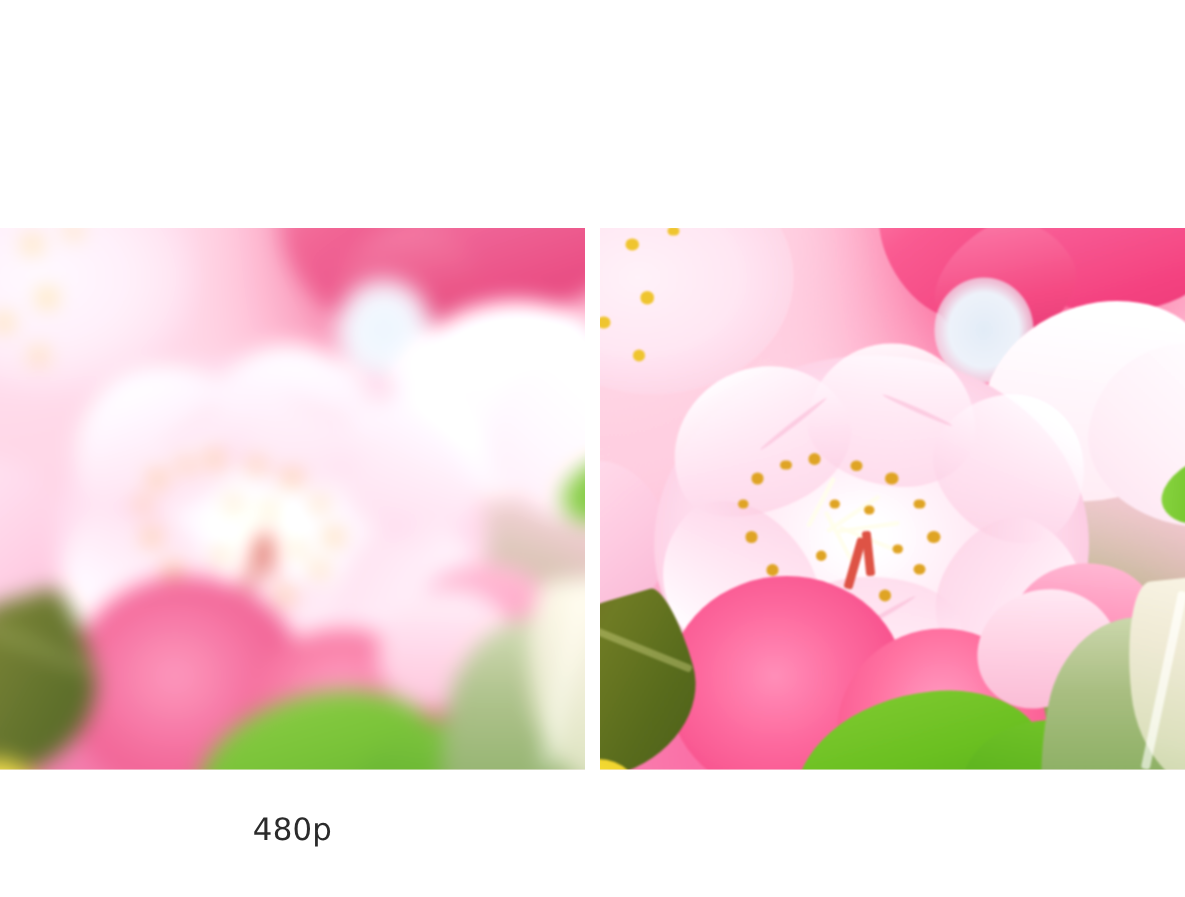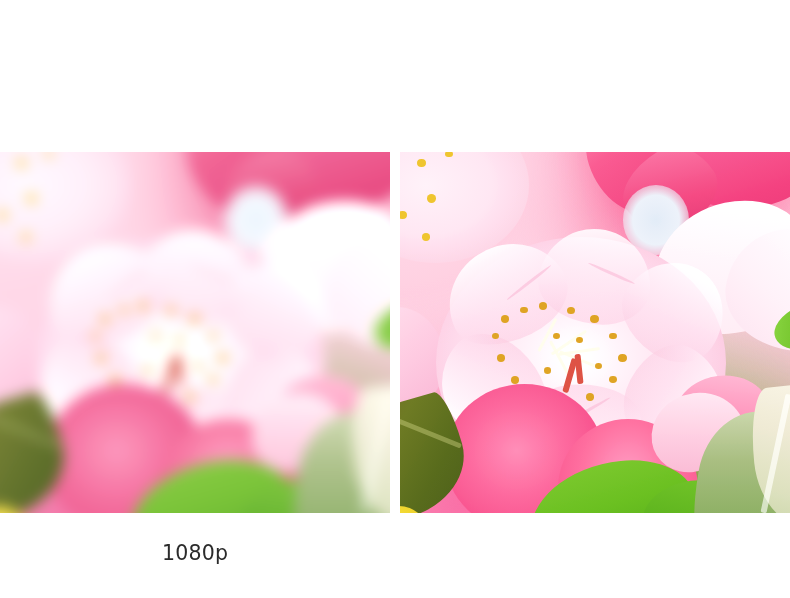--- a/index.html
+++ b/index.html
@@ -493,17 +493,17 @@
         <div class="layer pale-leaf"></div>
         <div class="layer pale-leaf-vein"></div>
         <div class="layer sprout"></div>
       </div>
     </div>
 
   </div>
 
   <div class="captions">
     <div class="caption-cell">
-      <span class="caption-text">1080p</span>
+      <span class="caption-text">480p</span>
     </div>
   </div>
 
 </div>
 
 </body></html>

